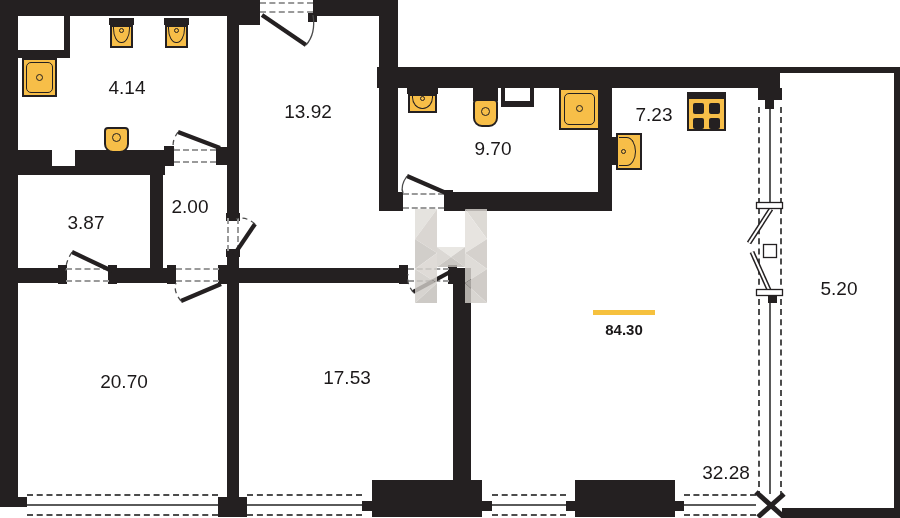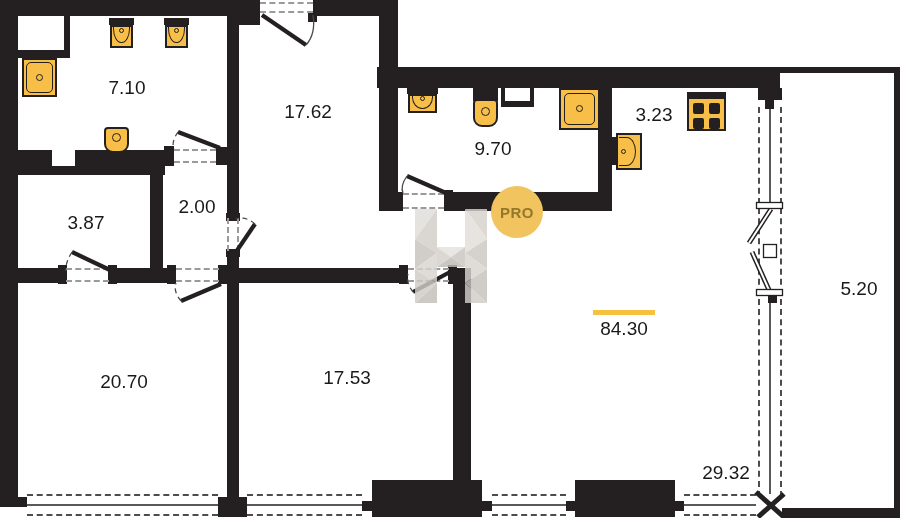--- a/index.html
+++ b/index.html
@@ -9,21 +9,21 @@
   .whitebox{position:absolute;background:#ffffff;z-index:2}
   .winh{position:absolute;height:22px;border-top:2px dashed #4c4c4c;border-bottom:2px dashed #4c4c4c;
         box-sizing:border-box;z-index:1}
   .winh:after{content:"";position:absolute;left:0;right:0;top:8px;border-top:2px solid #5a5a5a}
   .winv{position:absolute;width:24px;border-left:2px dashed #4c4c4c;border-right:2px dashed #4c4c4c;
         box-sizing:border-box;z-index:1}
   .vline{position:absolute;width:2px;background:#5a5a5a;z-index:1}
   .gaph{position:absolute;border-top:2px dashed #9a9a9a;border-bottom:2px dashed #9a9a9a;box-sizing:border-box;z-index:3}
   .gapv{position:absolute;border-left:2px dashed #9a9a9a;border-right:2px dashed #9a9a9a;box-sizing:border-box;z-index:3}
   .lbl{position:absolute;transform:translate(-50%,-50%);font-size:19px;color:#1b1819;z-index:6;white-space:nowrap}
-  .total-label{font-weight:400;font-size:19px}
+  .total-label{font-weight:700;font-size:15px}
   .bar{position:absolute;background:#F6C13E;z-index:6}
   .fx{position:absolute;z-index:3}
   .fx .body{position:absolute;background:#F7BE48;border:2px solid #242021;box-sizing:border-box}
   .fx .bracket{position:absolute;background:#242021}
   .arc{position:absolute;border:1.5px solid #242021;box-sizing:border-box}
   .dot{position:absolute;border:1.5px solid #242021;border-radius:50%;box-sizing:border-box}
   .burner{position:absolute;background:#242021;border-radius:2px}
   svg.overlay{position:absolute;left:0;top:0;z-index:4;pointer-events:none}
   .wm-h{position:absolute;left:415px;top:209px;z-index:7;opacity:.82}
   .badge{position:absolute;left:491px;top:186px;width:52px;height:52px;border-radius:50%;background:#F2C45F;
@@ -196,30 +196,30 @@
       <rect x="756.5" y="202.5" width="26" height="6" fill="#ffffff" stroke="#242021" stroke-width="1.3"></rect>
       <rect x="756.5" y="289.5" width="26" height="6" fill="#ffffff" stroke="#242021" stroke-width="1.3"></rect>
       <rect x="763.5" y="244.5" width="13" height="13" fill="#ffffff" stroke="#242021" stroke-width="1.3"></rect>
     </g>
     <g>
       <line x1="756" y1="492" x2="785" y2="518" stroke="#242021" stroke-width="5"></line>
       <line x1="784" y1="494" x2="758" y2="517" stroke="#242021" stroke-width="5"></line>
     </g>
   </svg>
 
-  <div class="lbl" style="left:127px;top:88px">7.10</div>
-  <div class="lbl" style="left:308px;top:112px">17.62</div>
+  <div class="lbl" style="left:127px;top:88px">4.14</div>
+  <div class="lbl" style="left:308px;top:112px">13.92</div>
   <div class="lbl" style="left:493px;top:149px">9.70</div>
-  <div class="lbl" style="left:654px;top:115px">3.23</div>
+  <div class="lbl" style="left:654px;top:115px">7.23</div>
   <div class="lbl" style="left:86px;top:223px">3.87</div>
-  <div class="lbl" style="left:197px;top:207px">2.00</div>
+  <div class="lbl" style="left:190px;top:207px">2.00</div>
   <div class="lbl" style="left:124px;top:382px">20.70</div>
   <div class="lbl" style="left:347px;top:378px">17.53</div>
-  <div class="lbl" style="left:859px;top:289px">5.20</div>
-  <div class="lbl" style="left:726px;top:473px">29.32</div>
+  <div class="lbl" style="left:839px;top:289px">5.20</div>
+  <div class="lbl" style="left:726px;top:473px">32.28</div>
   <div class="bar" style="left:593px;top:310px;width:62px;height:5px"></div>
   <div class="lbl total-label" style="left:624px;top:329px">84.30</div>
 
   <svg class="wm-h" width="72" height="94" viewBox="0 0 72 94">
     <polygon points="0,0 22,0 0,30" fill="#e0ddd8"></polygon>
     <polygon points="22,0 22,44 0,30" fill="#d2cec9"></polygon>
     <polygon points="0,30 22,44 0,60" fill="#c8c4bf"></polygon>
     <polygon points="0,60 22,44 22,74" fill="#d8d4cf"></polygon>
     <polygon points="0,60 22,74 0,94" fill="#cfcbc6"></polygon>
     <polygon points="22,74 22,94 0,94" fill="#c3bfba"></polygon>
@@ -227,15 +227,14 @@
     <polygon points="50,0 72,30 50,44" fill="#e2dfda"></polygon>
     <polygon points="72,30 72,60 50,44" fill="#ccc8c3"></polygon>
     <polygon points="50,44 72,60 50,74" fill="#d9d5d0"></polygon>
     <polygon points="72,60 72,94 50,74" fill="#c6c2bd"></polygon>
     <polygon points="50,74 72,94 50,94" fill="#d0ccc7"></polygon>
     <polygon points="22,38 50,38 36,48" fill="#e5e2de"></polygon>
     <polygon points="22,38 36,48 22,58" fill="#d4d0cb"></polygon>
     <polygon points="50,38 50,58 36,48" fill="#cac6c1"></polygon>
     <polygon points="22,58 36,48 50,58" fill="#bfbbb6"></polygon>
   </svg>
-  <div class="badge">PRO</div>
 
 </div>
 
 </body></html>

